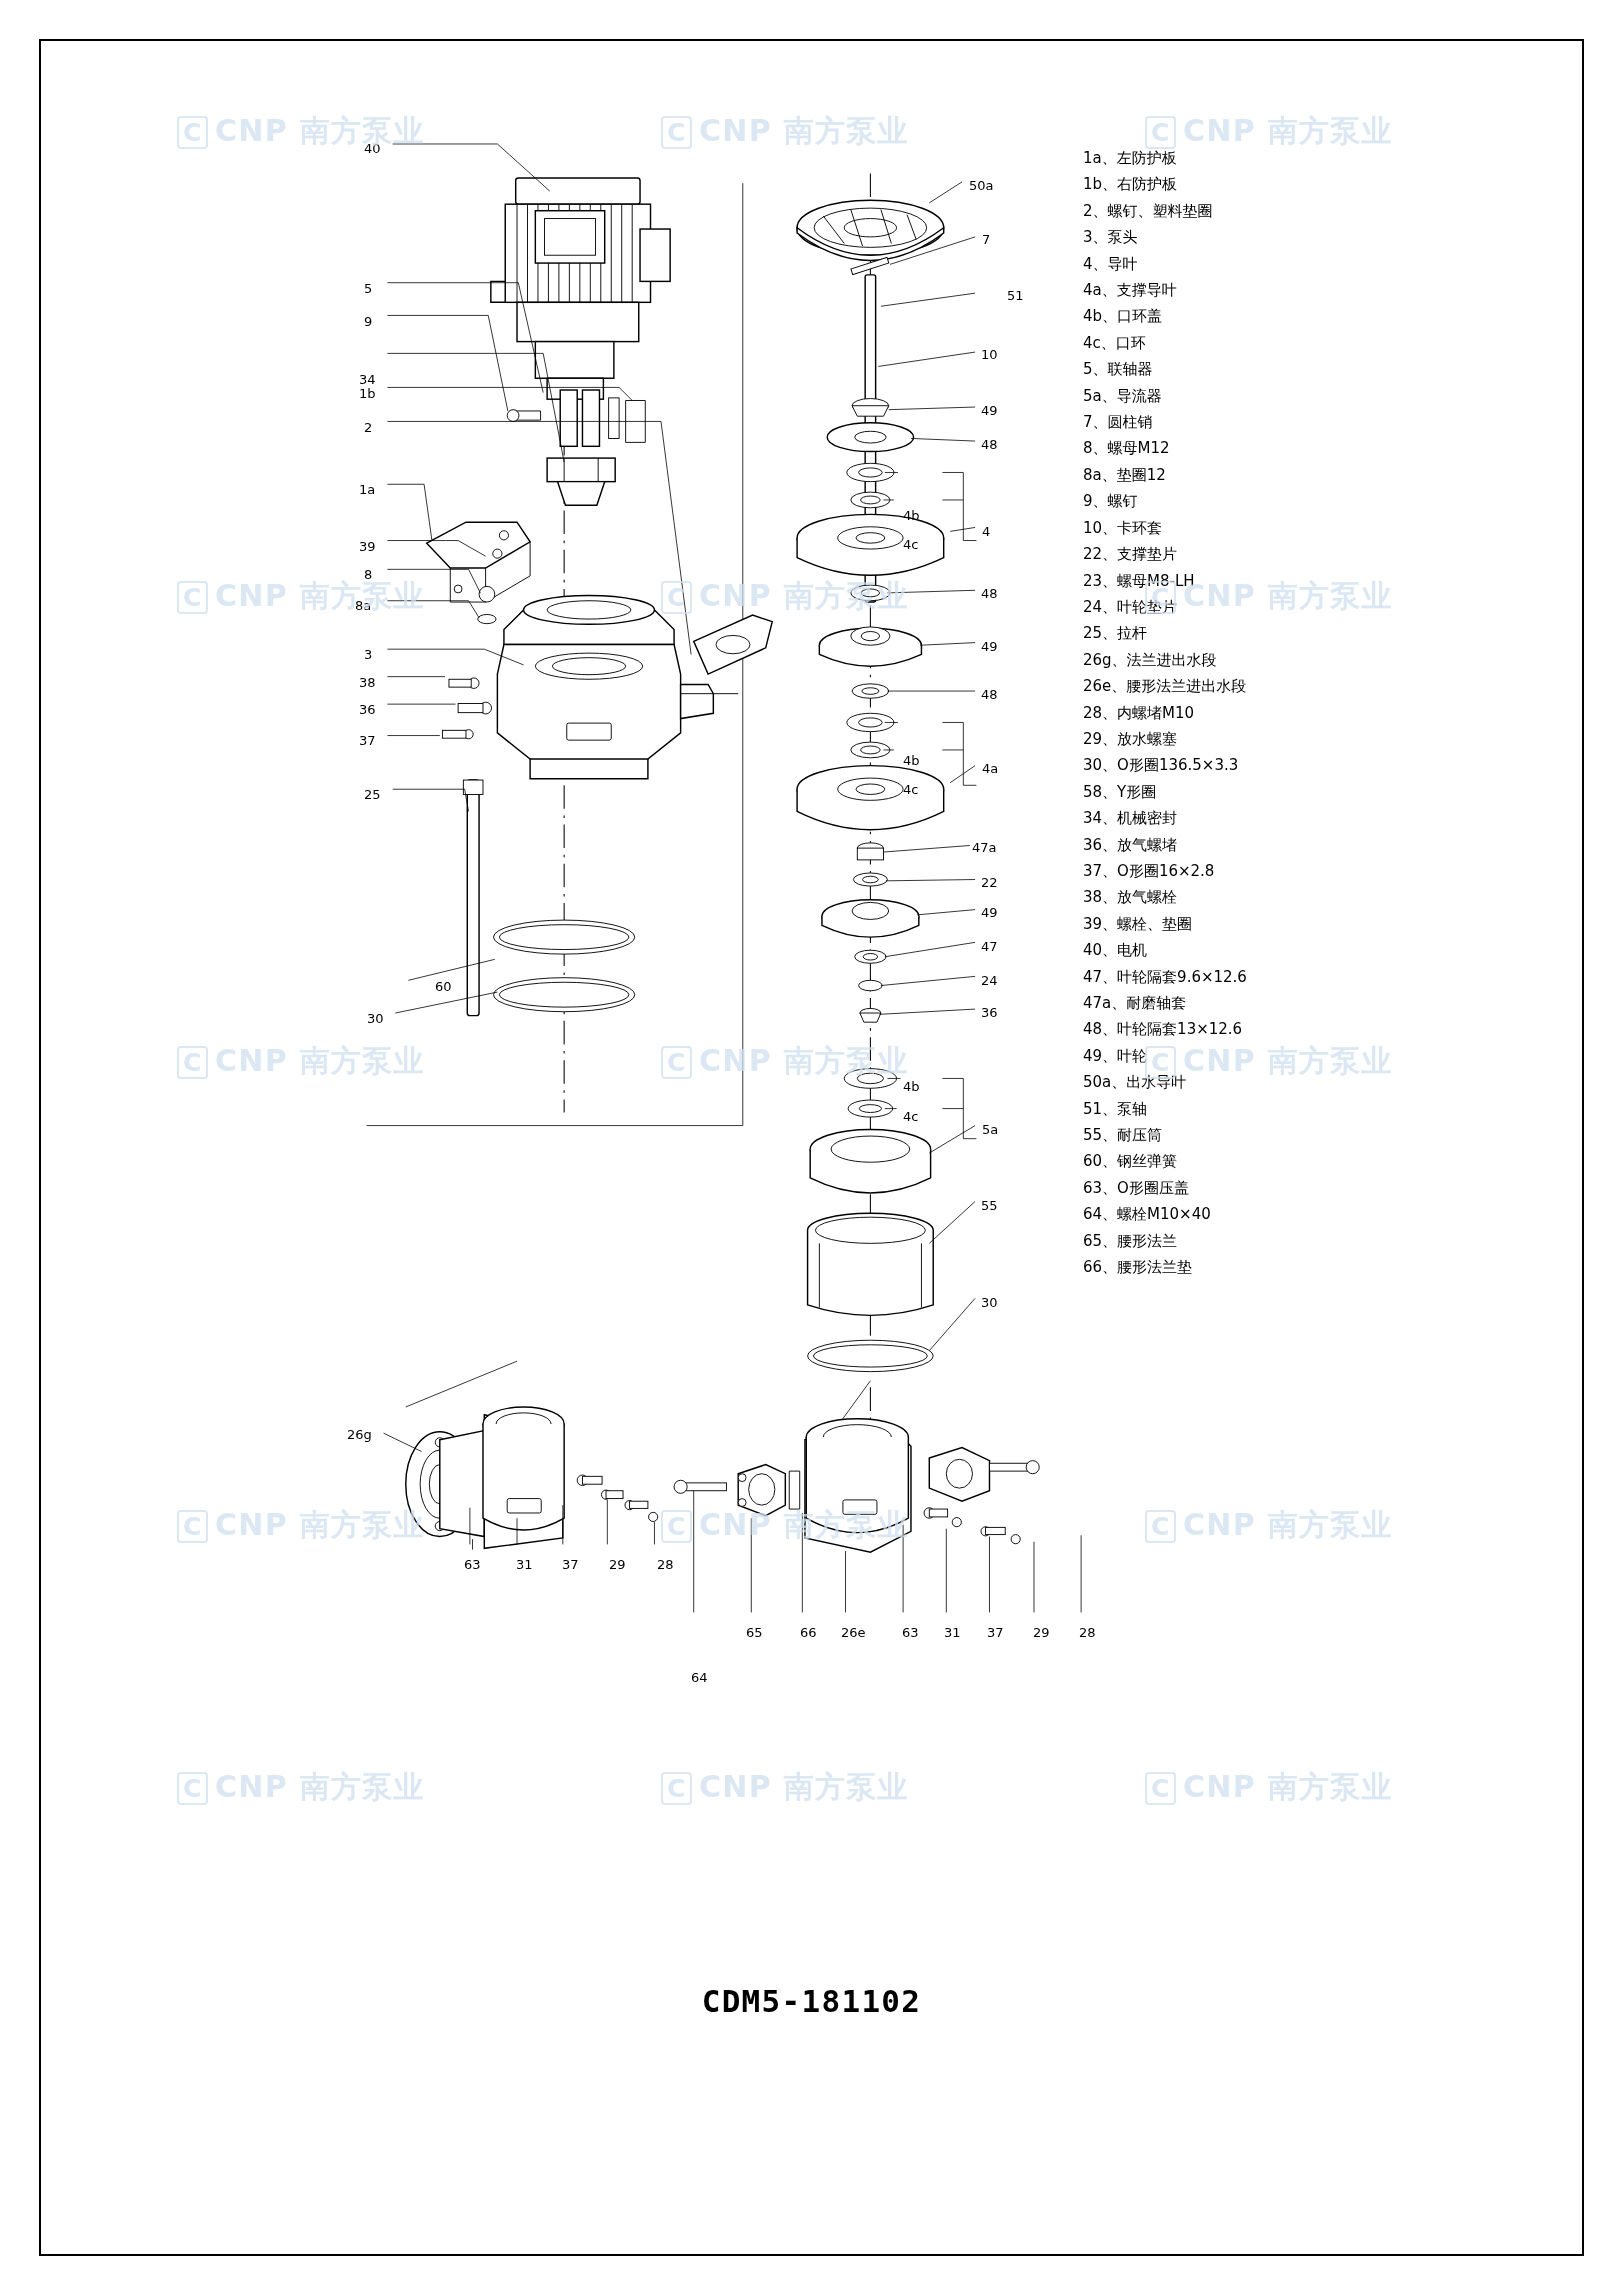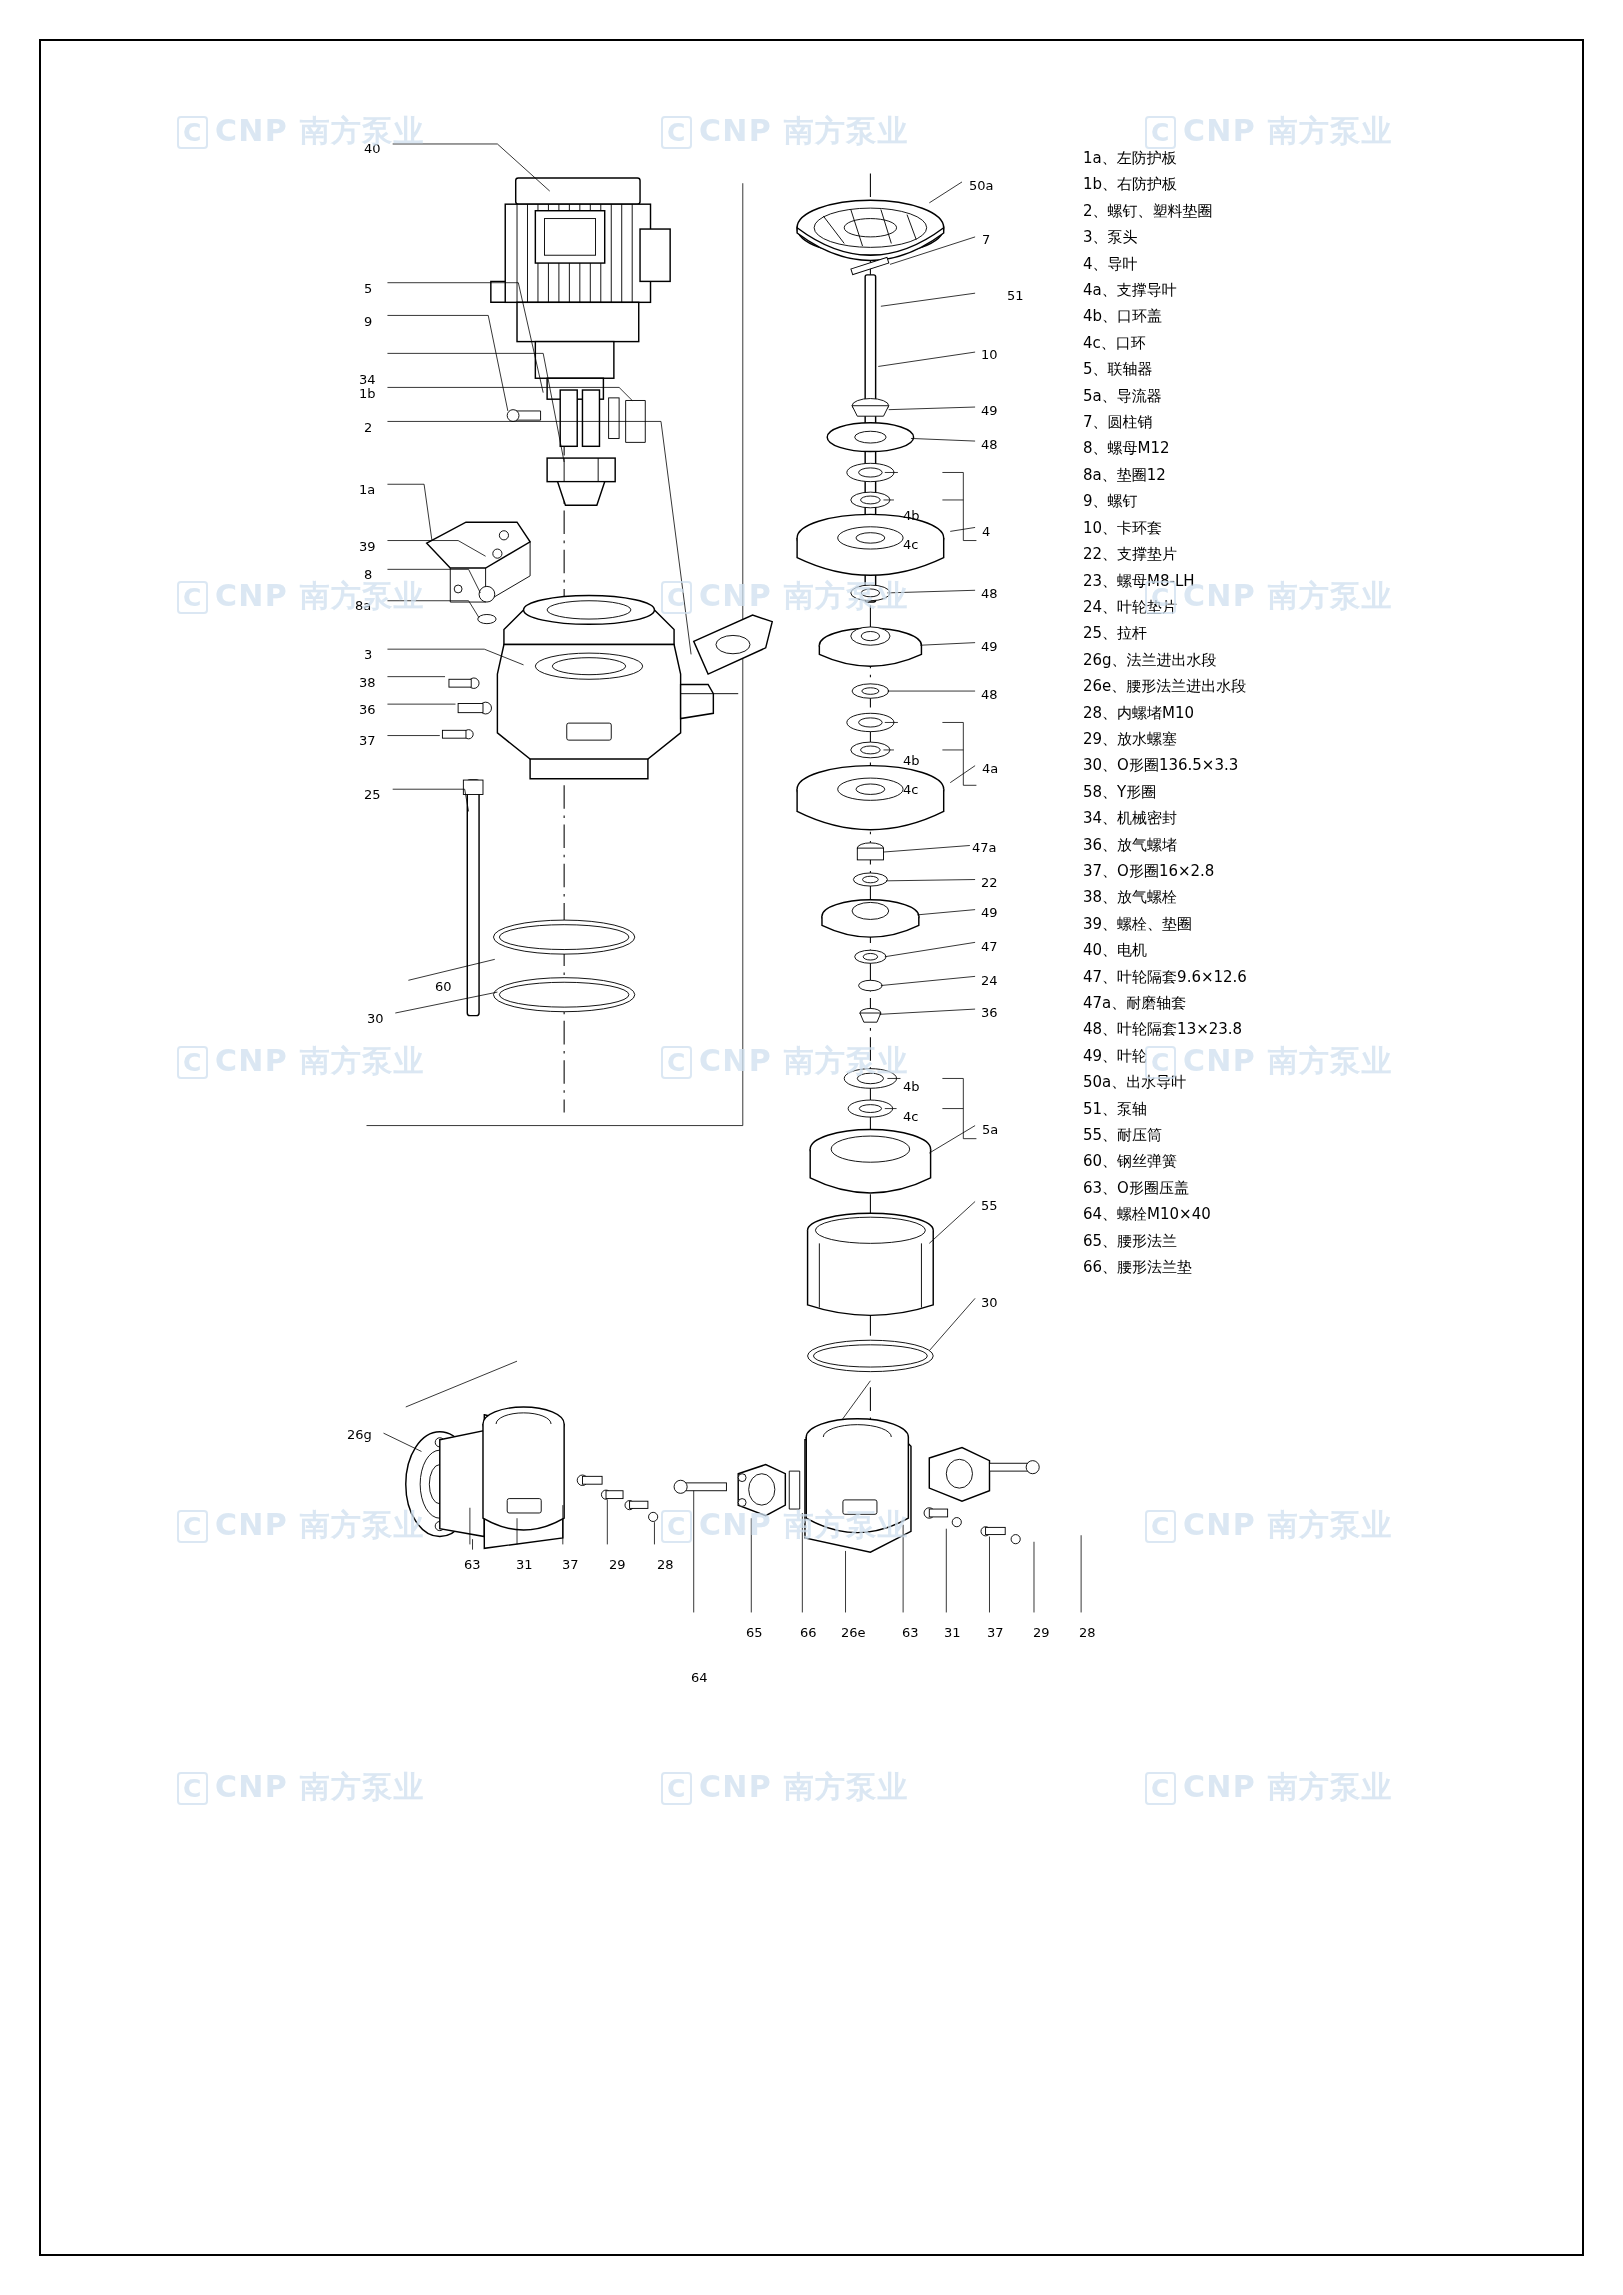--- a/index.html
+++ b/index.html
@@ -528,21 +528,21 @@
     <div>30、O形圈136.5×3.3</div>
     <div>58、Y形圈</div>
     <div>34、机械密封</div>
     <div>36、放气螺堵</div>
     <div>37、O形圈16×2.8</div>
     <div>38、放气螺栓</div>
     <div>39、螺栓、垫圈</div>
     <div>40、电机</div>
     <div>47、叶轮隔套9.6×12.6</div>
     <div>47a、耐磨轴套</div>
-    <div>48、叶轮隔套13×23.8</div>
+    <div>48、叶轮隔套13×12.6</div>
     <div>49、叶轮</div>
     <div>50a、出水导叶</div>
     <div>51、泵轴</div>
     <div>55、耐压筒</div>
     <div>60、钢丝弹簧</div>
     <div>63、O形圈压盖</div>
     <div>64、螺栓M10×40</div>
     <div>65、腰形法兰</div>
     <div>66、腰形法兰垫</div>
   </div>
@@ -558,15 +558,16 @@
     <div class="wm" style="left:661px; top:1041px;"><span class="mark">C</span><span>CNP 南方泵业</span></div>
     <div class="wm" style="left:1145px; top:1041px;"><span class="mark">C</span><span>CNP 南方泵业</span></div>
     <div class="wm" style="left:177px;  top:1505px;"><span class="mark">C</span><span>CNP 南方泵业</span></div>
     <div class="wm" style="left:661px; top:1505px;"><span class="mark">C</span><span>CNP 南方泵业</span></div>
     <div class="wm" style="left:1145px; top:1505px;"><span class="mark">C</span><span>CNP 南方泵业</span></div>
     <div class="wm" style="left:177px;  top:1767px;"><span class="mark">C</span><span>CNP 南方泵业</span></div>
     <div class="wm" style="left:661px; top:1767px;"><span class="mark">C</span><span>CNP 南方泵业</span></div>
     <div class="wm" style="left:1145px; top:1767px;"><span class="mark">C</span><span>CNP 南方泵业</span></div>
   </div>
 
+  <div class="title">CDM5-181102</div>
 
 </div>
 
 
 </body></html>

